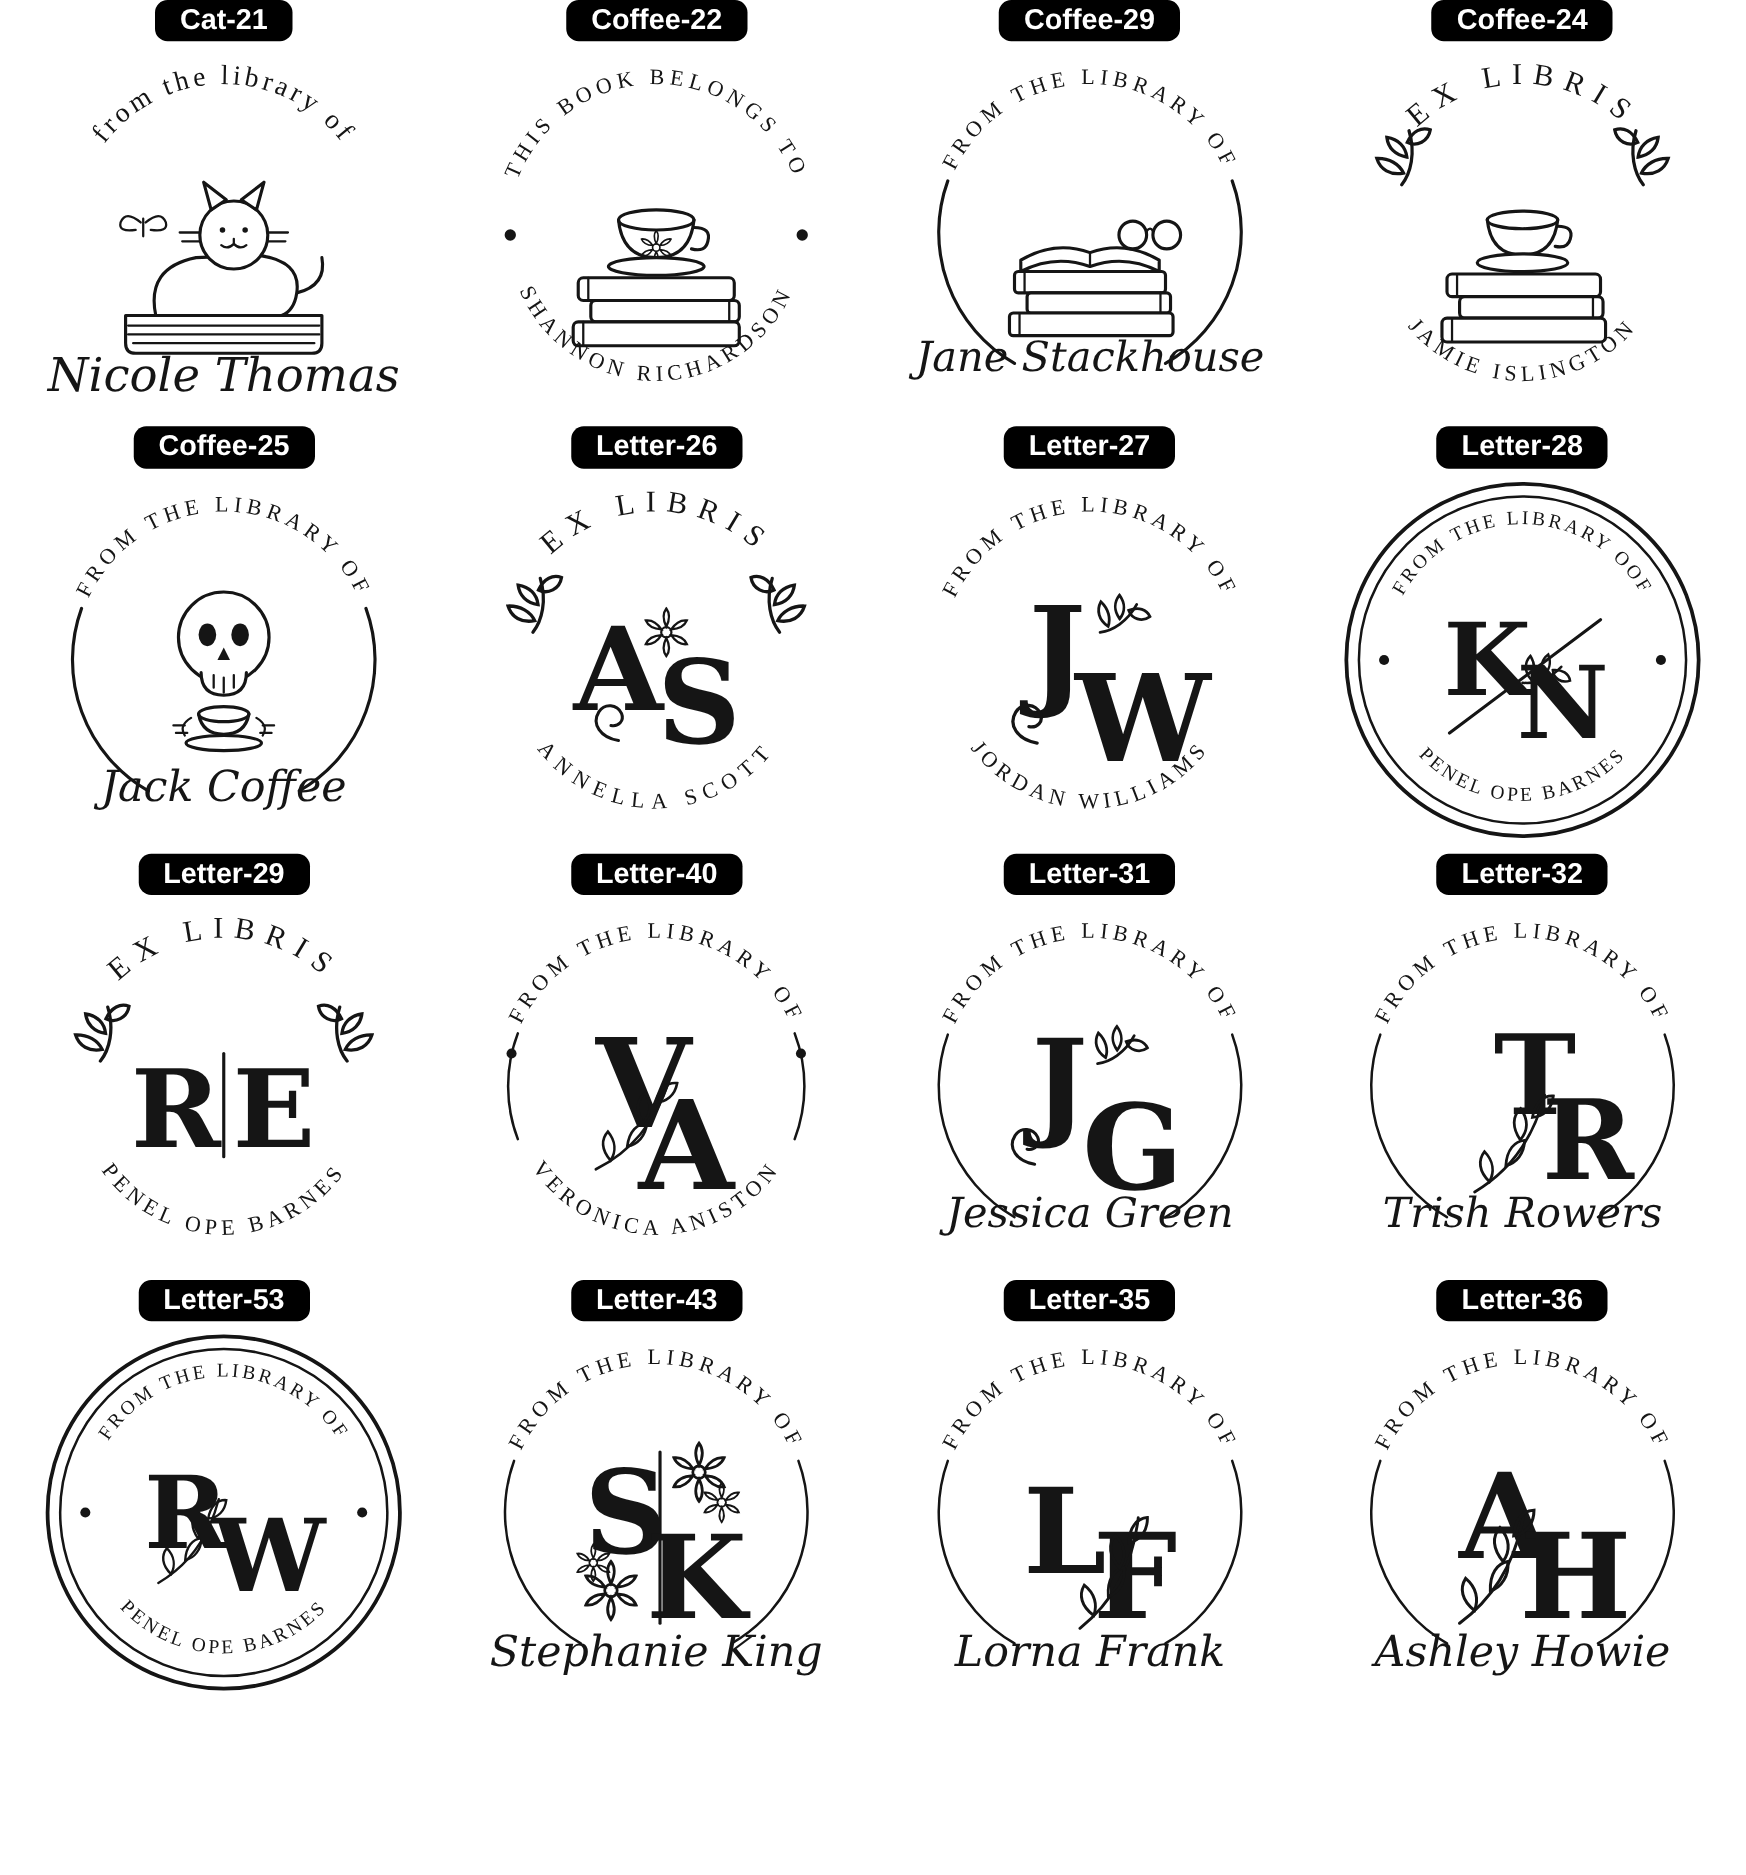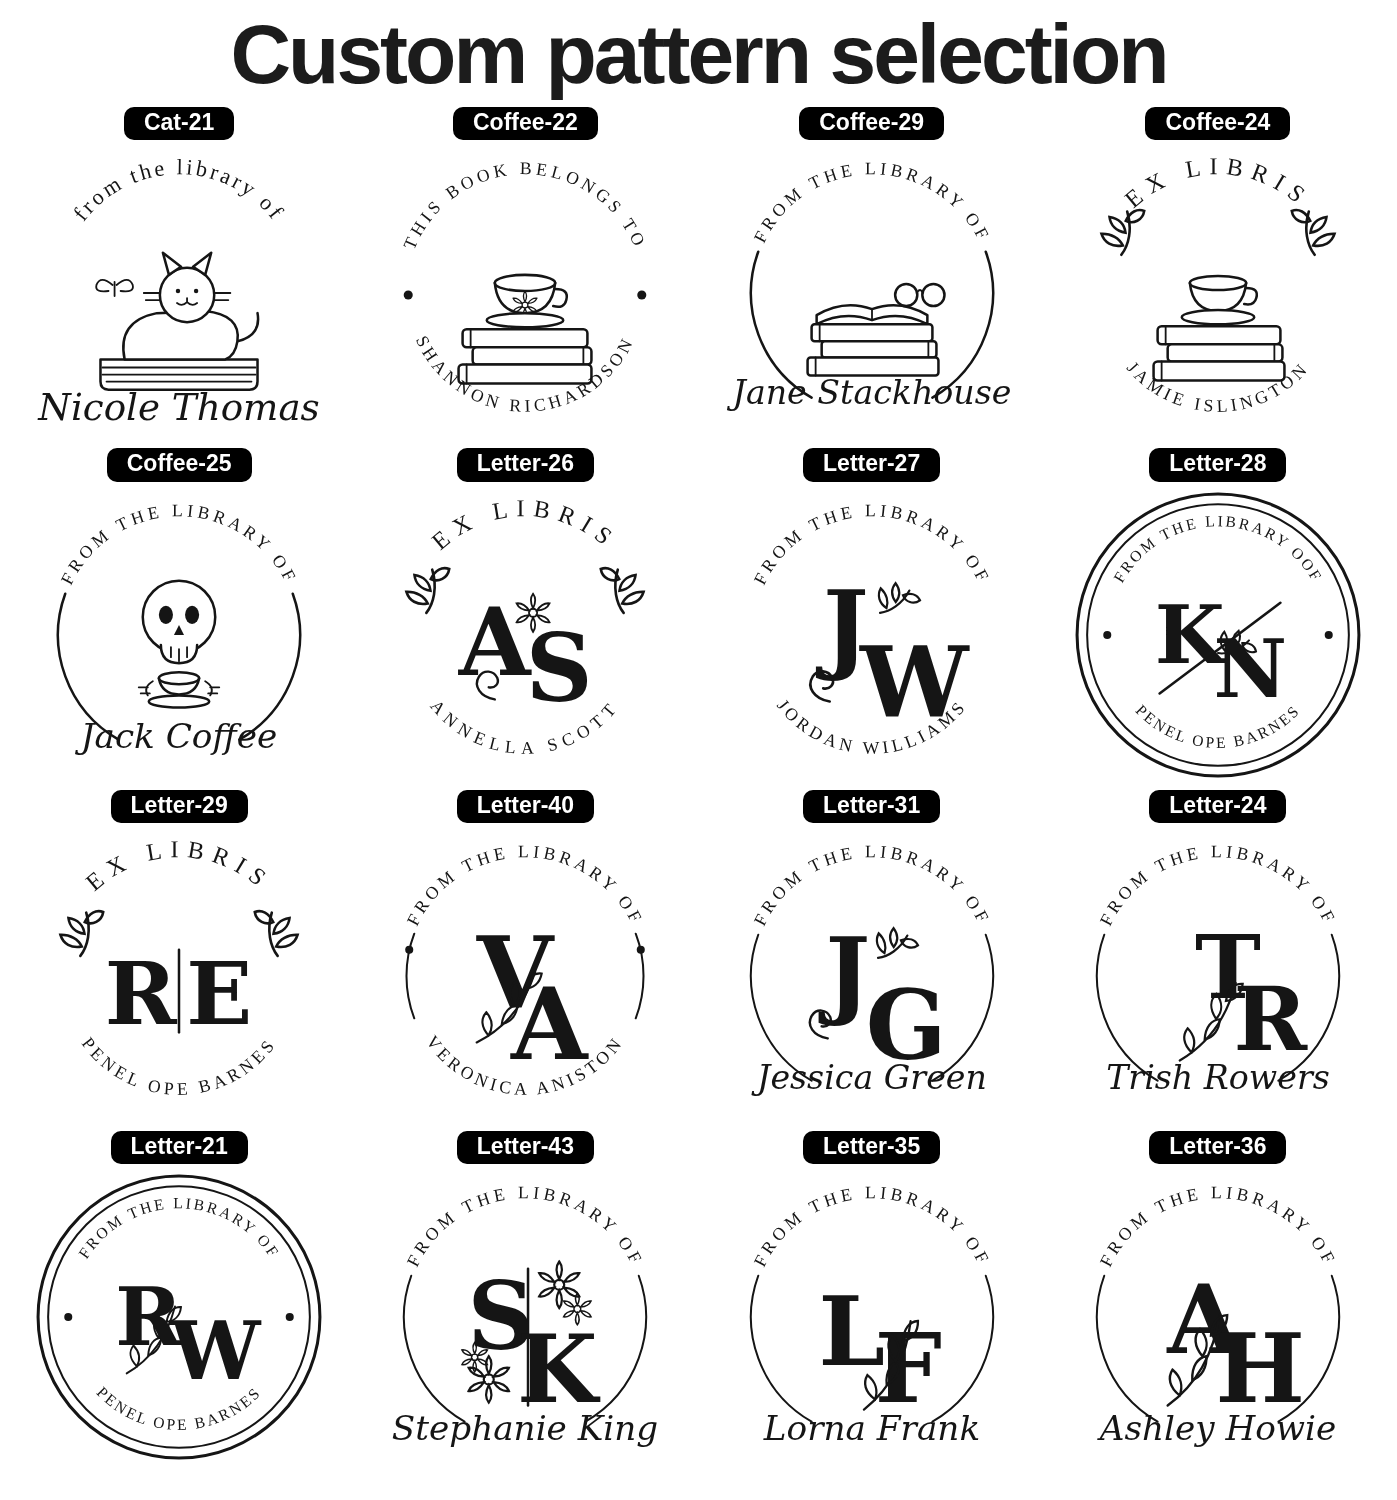--- a/index.html
+++ b/index.html
@@ -55,21 +55,20 @@
       <path d="M0 -5 C3 -11 3 -17 0 -21 C-3 -17 -3 -11 0 -5Z" transform="rotate(240)"></path>
       <path d="M0 -5 C3 -11 3 -17 0 -21 C-3 -17 -3 -11 0 -5Z" transform="rotate(300)"></path>
     </g>
     <g id="swirl" fill="none" stroke="#151515" stroke-width="2" stroke-linecap="round">
       <path d="M0 0 C-12 -2 -18 -11 -13 -19 C-9 -25 -1 -24 2 -18 C4 -13 0 -9 -5 -10"></path>
     </g>
   </defs>
 </svg>
 
 <div class="page">
-  <h1 class="title">Custom pattern selection</h1>
 
   <div class="grid">
 
     <div class="cell">
       <div class="pill"><span>Cat-21</span></div>
       <svg class="stamp" viewBox="0 0 300 300">
         <defs>
             <path id="t0" d="M 32 150 A 118 118 0 0 1 268 150"></path>
           </defs>
         <text class="arclower" text-anchor="middle"><textPath href="#t0" startOffset="50%">from the library of</textPath></text>
@@ -307,39 +306,39 @@
         </g>
         <text class="mono" x="126" y="180" font-size="94">J</text>
         <text class="mono" x="184" y="232" font-size="94">G</text>
         <use href="#sprig" transform="translate(156,132) rotate(20) scale(1.1)"></use>
         <use href="#swirl" transform="translate(106,212) scale(1.2)"></use>
         <text class="script" x="150" y="262" font-size="33">Jessica Green</text>
       </svg>
     </div>
 
     <div class="cell">
-      <div class="pill"><span>Letter-24</span></div>
+      <div class="pill"><span>Letter-32</span></div>
       <svg class="stamp" viewBox="0 0 300 300">
         <defs>
             <path id="t11" d="M 32 150 A 118 118 0 0 1 268 150"></path>
           </defs>
         <text class="arc" text-anchor="middle"><textPath href="#t11" startOffset="50%">FROM THE LIBRARY OF</textPath></text>
         <g class="ink">
           <path d="M 37 109 A 120 120 0 0 0 90 254" stroke-width="2"></path>
           <path d="M 263 109 A 120 120 0 0 1 210 254" stroke-width="2"></path>
         </g>
         <text class="mono" x="160" y="172" font-size="88">T</text>
         <text class="mono" x="202" y="224" font-size="88">R</text>
         <use href="#vine" transform="translate(112,234) rotate(-12) scale(1.1)"></use>
         <text class="script" x="150" y="262" font-size="33">Trish Rowers</text>
       </svg>
     </div>
 
     <div class="cell">
-      <div class="pill"><span>Letter-21</span></div>
+      <div class="pill"><span>Letter-53</span></div>
       <svg class="stamp" viewBox="0 0 300 300">
         <defs>
           <path id="t12" d="M 42 150 A 108 108 0 0 1 258 150"></path>
           <path id="b12" d="M 38 150 A 112 112 0 0 0 262 150"></path>
         </defs>
         <g class="ink">
           <circle cx="150" cy="150" r="140" stroke-width="3"></circle>
           <circle cx="150" cy="150" r="130" stroke-width="2"></circle>
         </g>
         <text class="arcsm" text-anchor="middle"><textPath href="#t12" startOffset="50%">FROM THE LIBRARY OF</textPath></text>

